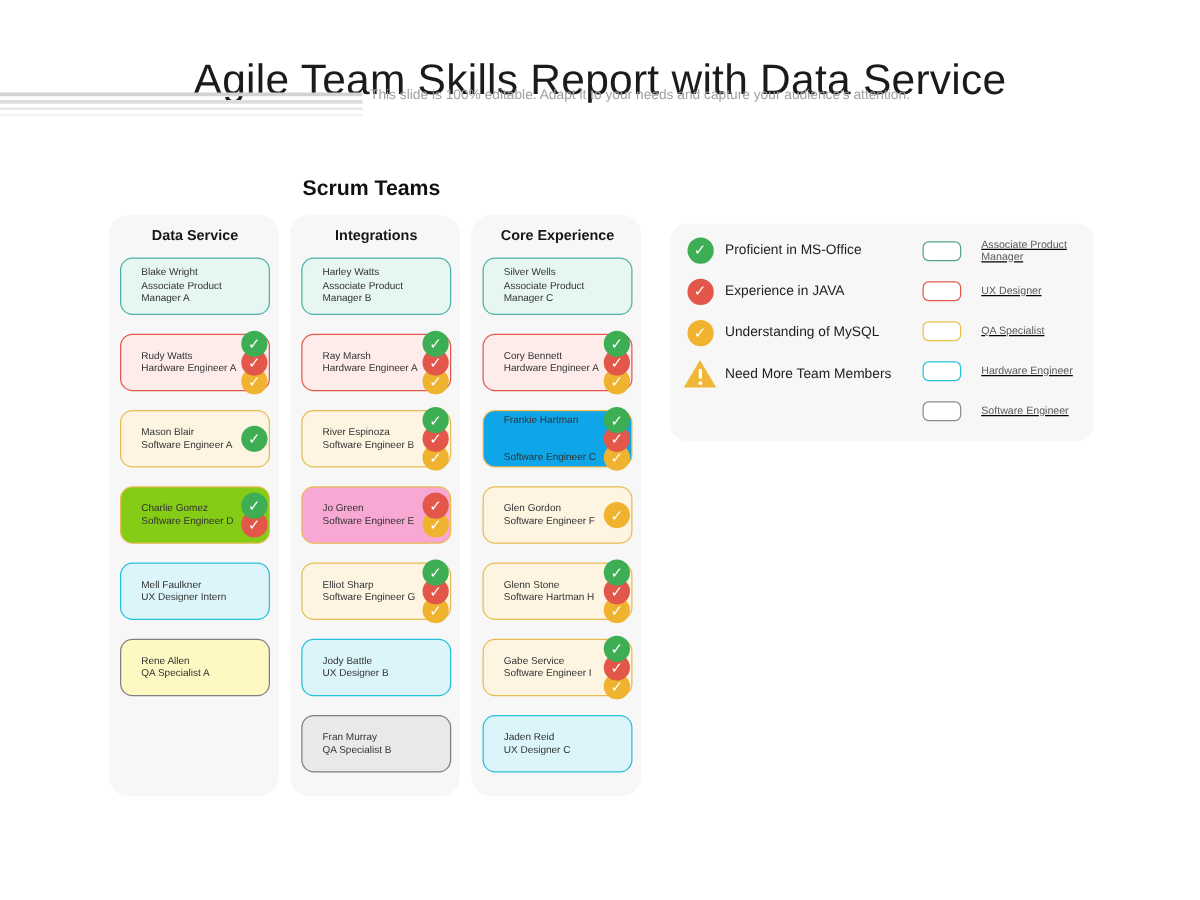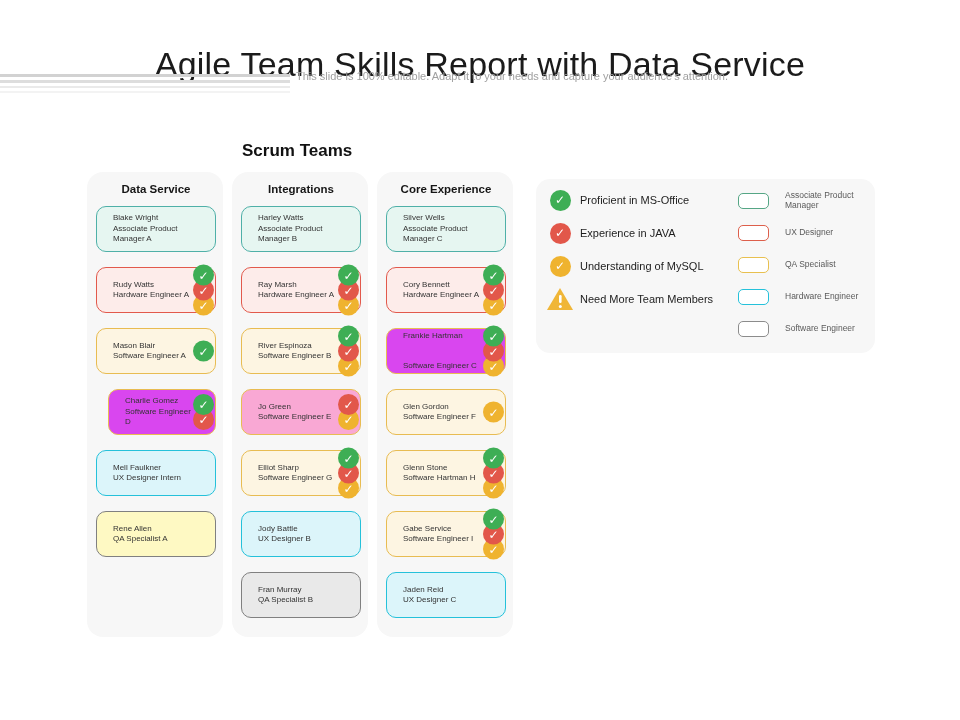--- a/index.html
+++ b/index.html
@@ -29,21 +29,21 @@
          font-weight:700;display:flex;align-items:center;justify-content:center;line-height:1;}
   .badge + .badge{margin-top:-6px;}
   .legend{position:absolute;left:536px;top:179px;width:339px;height:174px;background:#f7f7f7;
           border-radius:14px;}
   .legend-skills{position:absolute;left:10px;top:10px;display:flex;flex-direction:column;gap:11px;}
   .skill-row{display:flex;align-items:center;height:22px;}
   .skill-icon-wrap{width:28px;display:flex;justify-content:center;margin-right:6px;}
   .skill-check{width:21px;height:21px;border-radius:50%;color:#fff;font-size:12px;font-weight:700;
                display:flex;align-items:center;justify-content:center;line-height:1;}
   .skill-label{font-size:11px;color:#1d1d1d;}
-  .legend-roles{position:absolute;left:202px;top:13px;display:flex;flex-direction:column;gap:15px;}
+  .legend-roles{position:absolute;left:202px;top:13px;display:flex;flex-direction:column;gap:15px;text-decoration:underline;}
   .role-row{display:flex;align-items:center;height:17px;}
   .role-swatch{width:31px;height:16px;border-radius:5px;border:1.3px solid;background:#fff;
                box-sizing:border-box;margin-right:16px;flex:0 0 auto;}
   .role-label{font-size:8.5px;line-height:9.5px;color:#5a5a5a;width:78px;}
 </style>
 </head>
 <body>
 
 <div class="slide">
   <h1 class="title">Agile Team Skills Report with Data Service</h1>
@@ -71,21 +71,21 @@
               <span class="badge" style="background: rgb(239, 179, 47); z-index: 1;">✓</span>
             </div>
           </div>
           <div class="card" style="background: rgb(253, 245, 226); border-color: rgb(232, 188, 82);">
             <div class="member-name">Mason Blair</div>
             <div class="member-role">Software Engineer A</div>
             <div class="badges">
               <span class="badge" style="background: rgb(62, 174, 85); z-index: 1;">✓</span>
             </div>
           </div>
-          <div class="card" style="background: #d946ef; border-color: rgb(232, 188, 82); margin-left: 12px;">
+          <div class="card" style="background: #84cc16; border-color: rgb(232, 188, 82);">
             <div class="member-name">Charlie Gomez</div>
             <div class="member-role">Software Engineer D</div>
             <div class="badges">
               <span class="badge" style="background: rgb(62, 174, 85); z-index: 2;">✓</span>
               <span class="badge" style="background: rgb(226, 87, 74); z-index: 1;">✓</span>
             </div>
           </div>
           <div class="card" style="background: rgb(220, 245, 250); border-color: rgb(37, 193, 218);">
             <div class="member-name">Mell Faulkner</div>
             <div class="member-role">UX Designer Intern</div>
@@ -157,21 +157,21 @@
           </div>
           <div class="card" style="background: rgb(253, 236, 234); border-color: rgb(226, 89, 76);">
             <div class="member-name">Cory Bennett</div>
             <div class="member-role">Hardware Engineer A</div>
             <div class="badges">
               <span class="badge" style="background: rgb(62, 174, 85); z-index: 3;">✓</span>
               <span class="badge" style="background: rgb(226, 87, 74); z-index: 2;">✓</span>
               <span class="badge" style="background: rgb(239, 179, 47); z-index: 1;">✓</span>
             </div>
           </div>
-          <div class="card" style="background: #d946ef; border-color: rgb(232, 188, 82); gap: 20px;">
+          <div class="card" style="background: #0ea5e9; border-color: rgb(232, 188, 82); gap: 20px;">
             <div class="member-name">Frankie Hartman</div>
             <div class="member-role">Software Engineer C</div>
             <div class="badges">
               <span class="badge" style="background: rgb(62, 174, 85); z-index: 3;">✓</span>
               <span class="badge" style="background: rgb(226, 87, 74); z-index: 2;">✓</span>
               <span class="badge" style="background: rgb(239, 179, 47); z-index: 1;">✓</span>
             </div>
           </div>
           <div class="card" style="background: rgb(253, 245, 226); border-color: rgb(232, 188, 82);">
             <div class="member-name">Glen Gordon</div>

